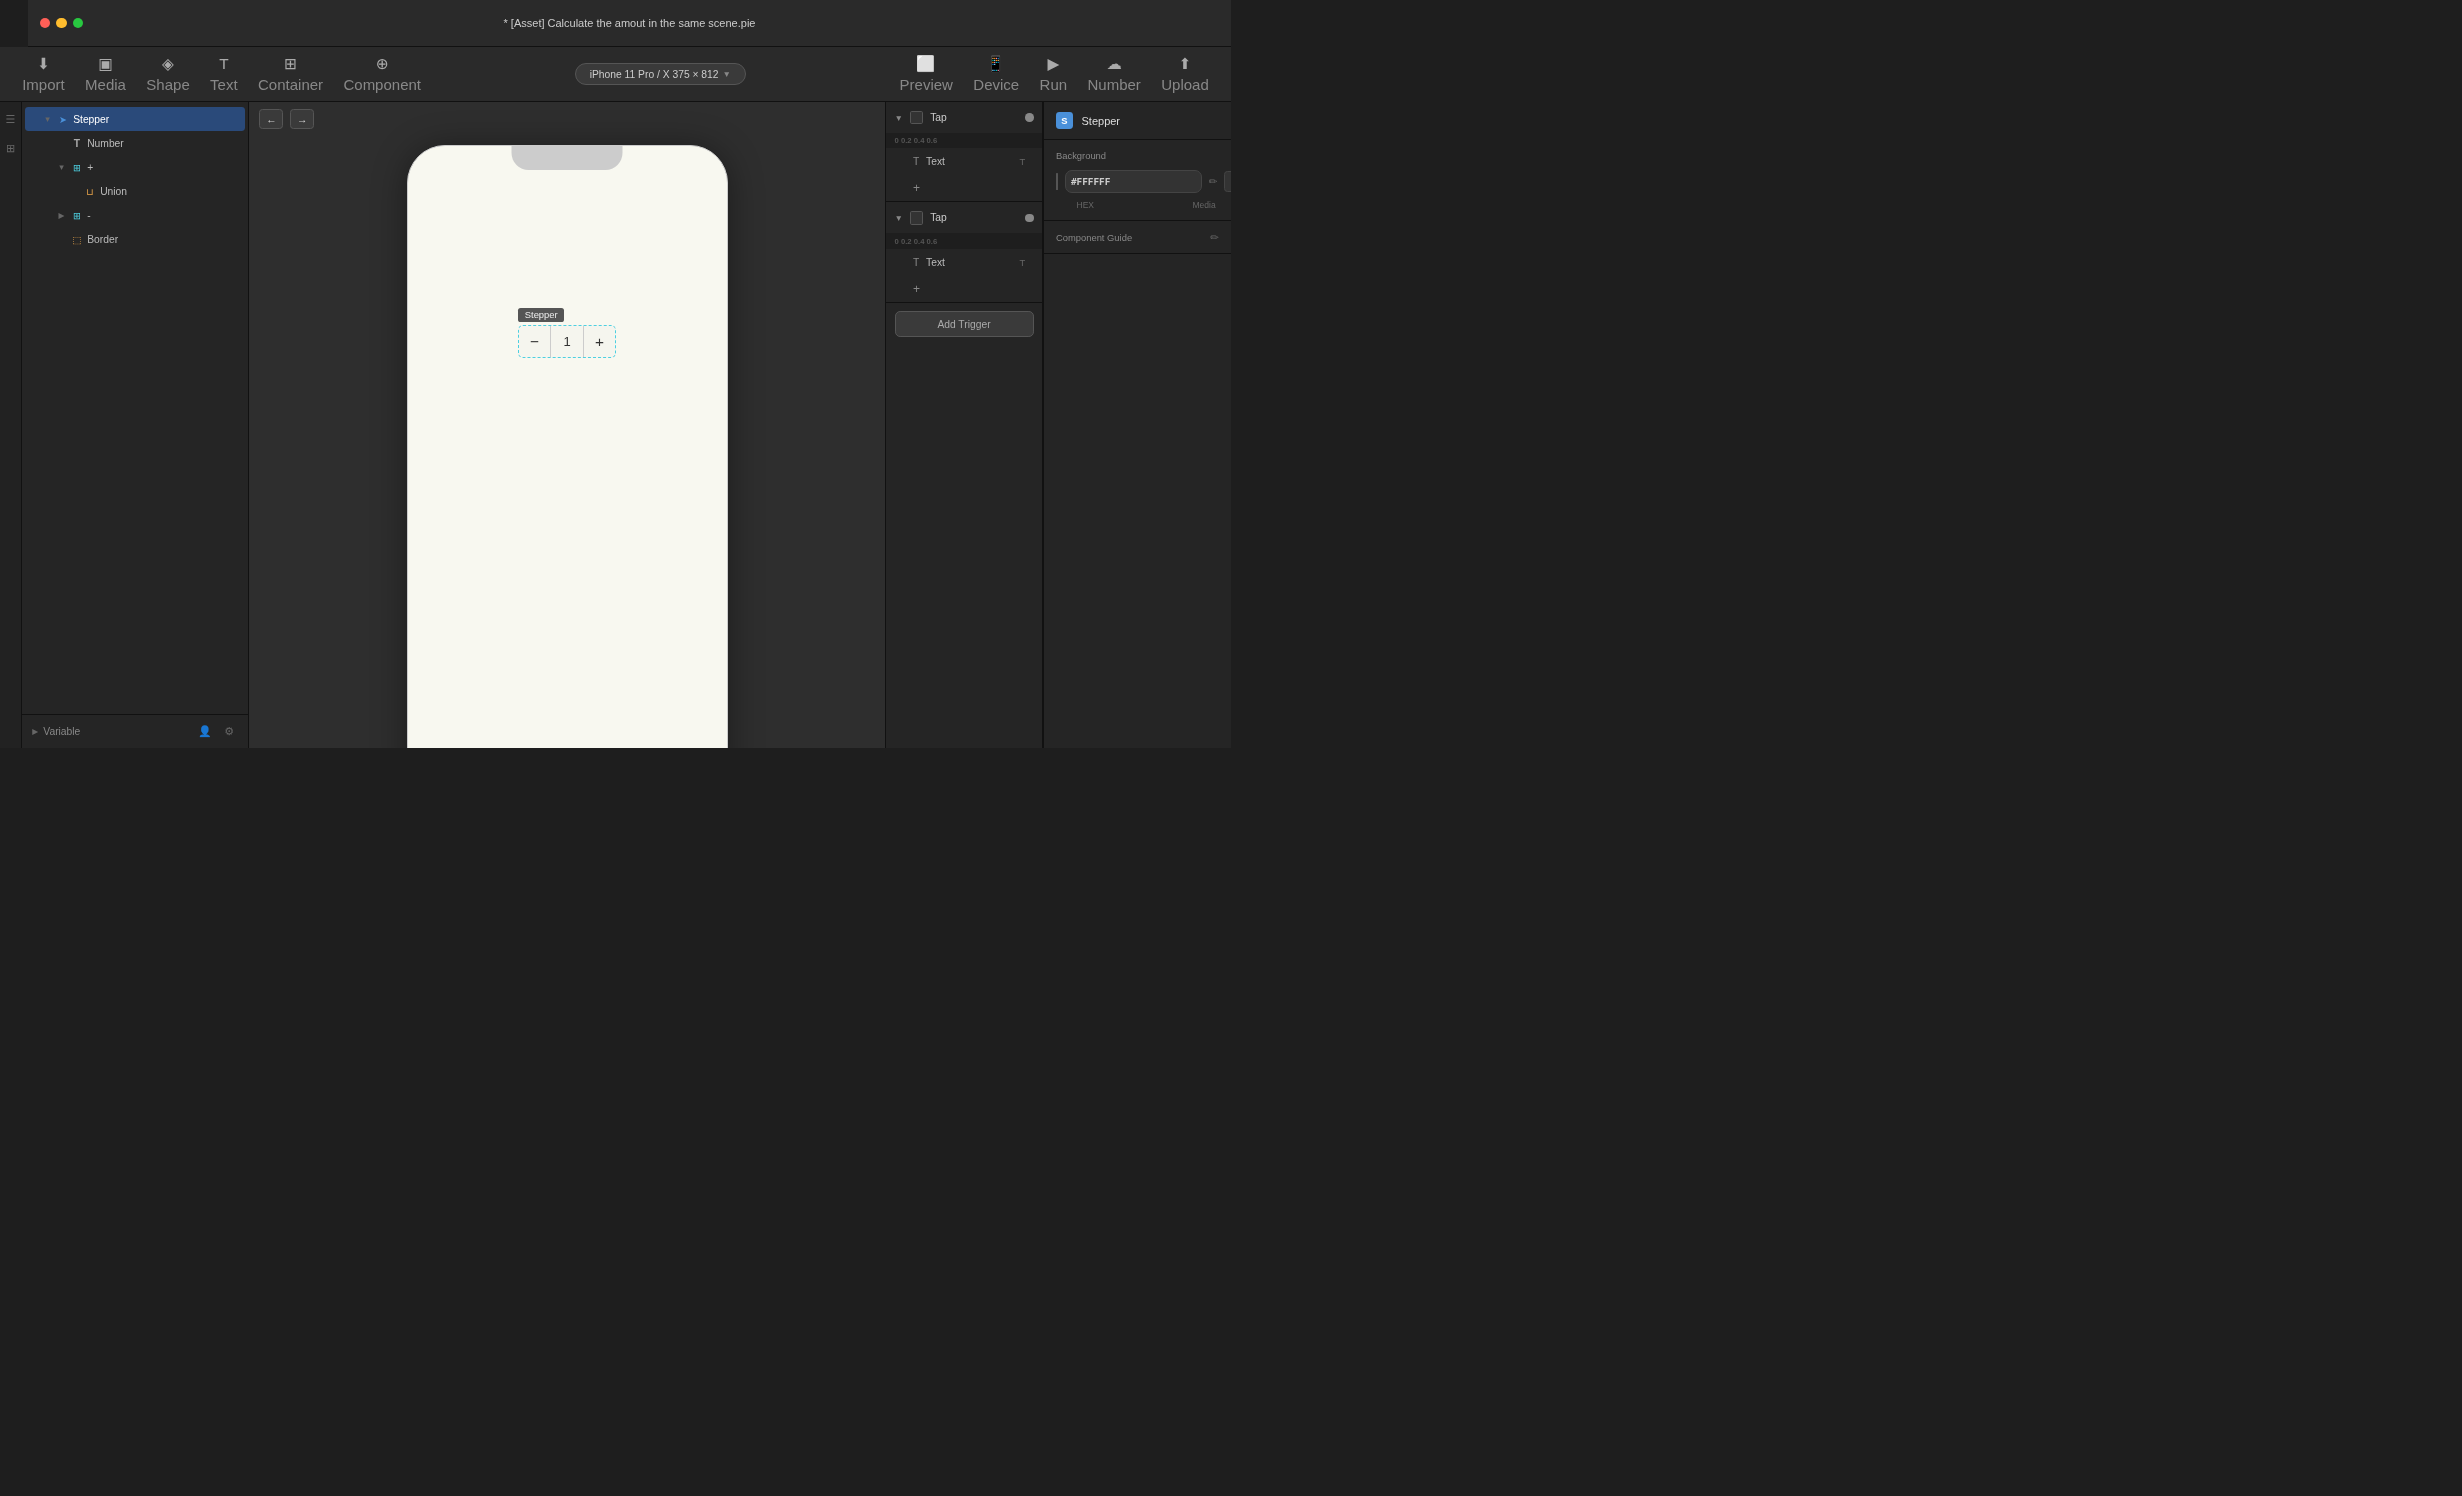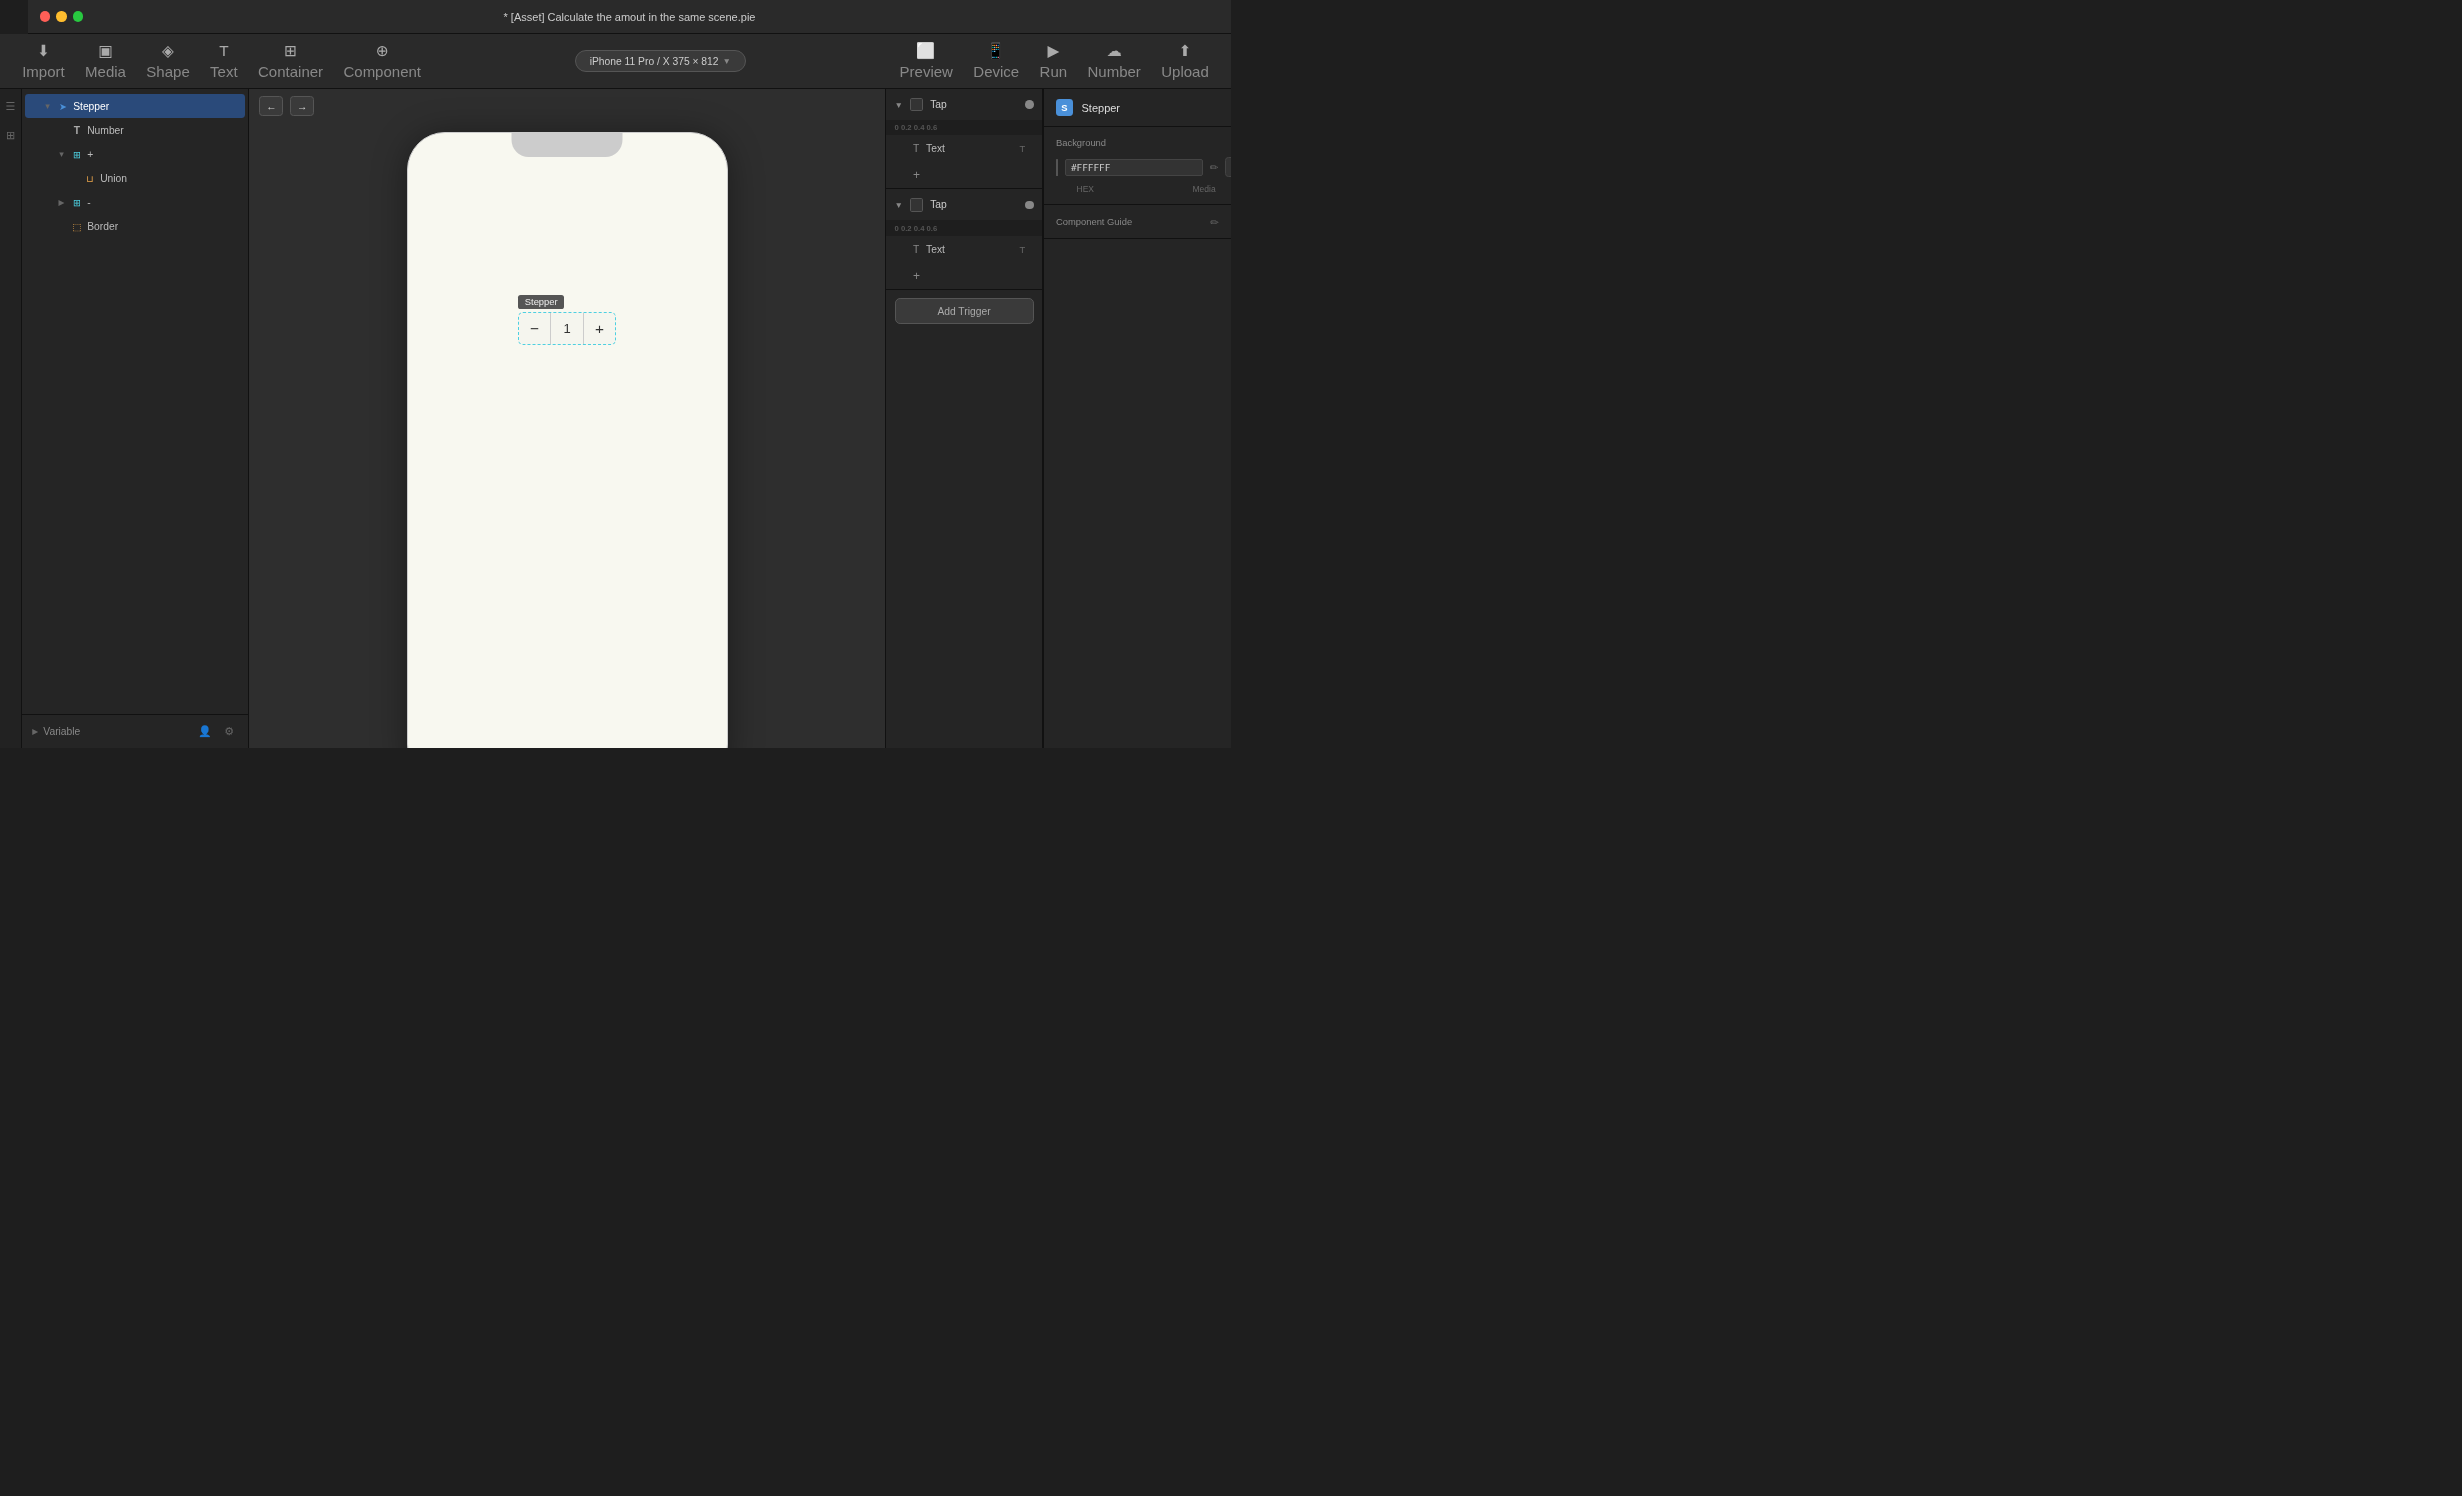--- a/index.html
+++ b/index.html
@@ -10,21 +10,21 @@
       font-family: -apple-system, BlinkMacSystemFont, "SF Pro Display", "Helvetica Neue", sans-serif;
       color: #ccc;
       font-size: 10.3px;
       overflow: hidden;
       display: flex;
       flex-direction: column;
     }
 
     
     .titlebar {
-      height: 34px;
+      height: 47px;
       background: #2a2a2a;
       display: flex;
       align-items: center;
       justify-content: center;
       position: relative;
       flex-shrink: 0;
       border-bottom: 0.9px solid #111;
       margin-left: 28px;
     }
     .titlebar-buttons {
@@ -419,26 +419,27 @@
       width: 17px;
       height: 17px;
       border: 0.9px solid #555;
       border-radius: 2.6px;
       cursor: pointer;
     }
     .hex-input {
       flex: 1;
       background: #333;
       border: 0.9px solid #444;
-      border-radius: 2px;
-      height: 17px;
+      border-radius: 7px;
+      height: 23px;
       padding: 0 5.1px;
       color: #ccc;
       font-size: 9.4px;
       font-family: monospace;
+      font-weight: bold;
     }
     .opacity-input {
       width: 34px;
       background: #333;
       border: 0.9px solid #444;
       border-radius: 3.4px;
       height: 20.5px;
       padding: 0 5.1px;
       color: #ccc;
       font-size: 9.4px;

